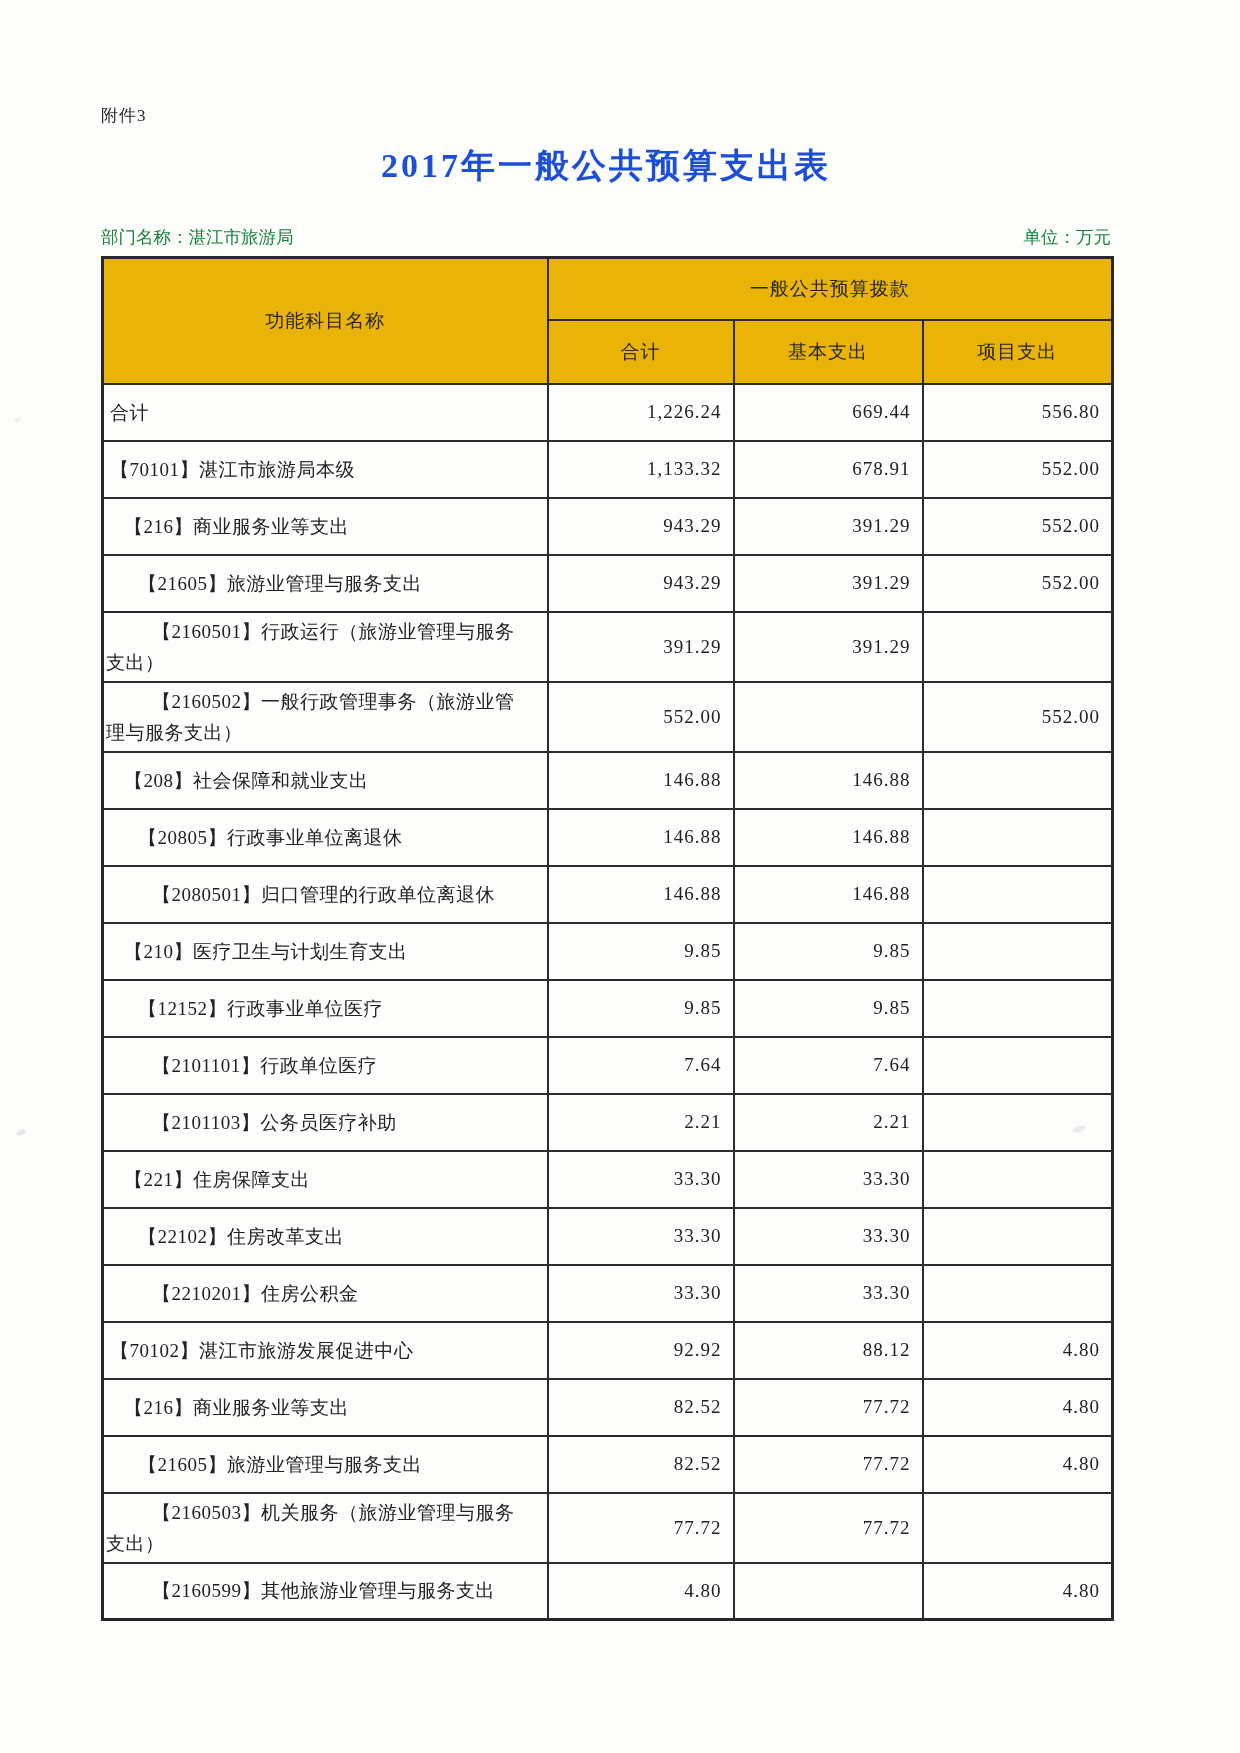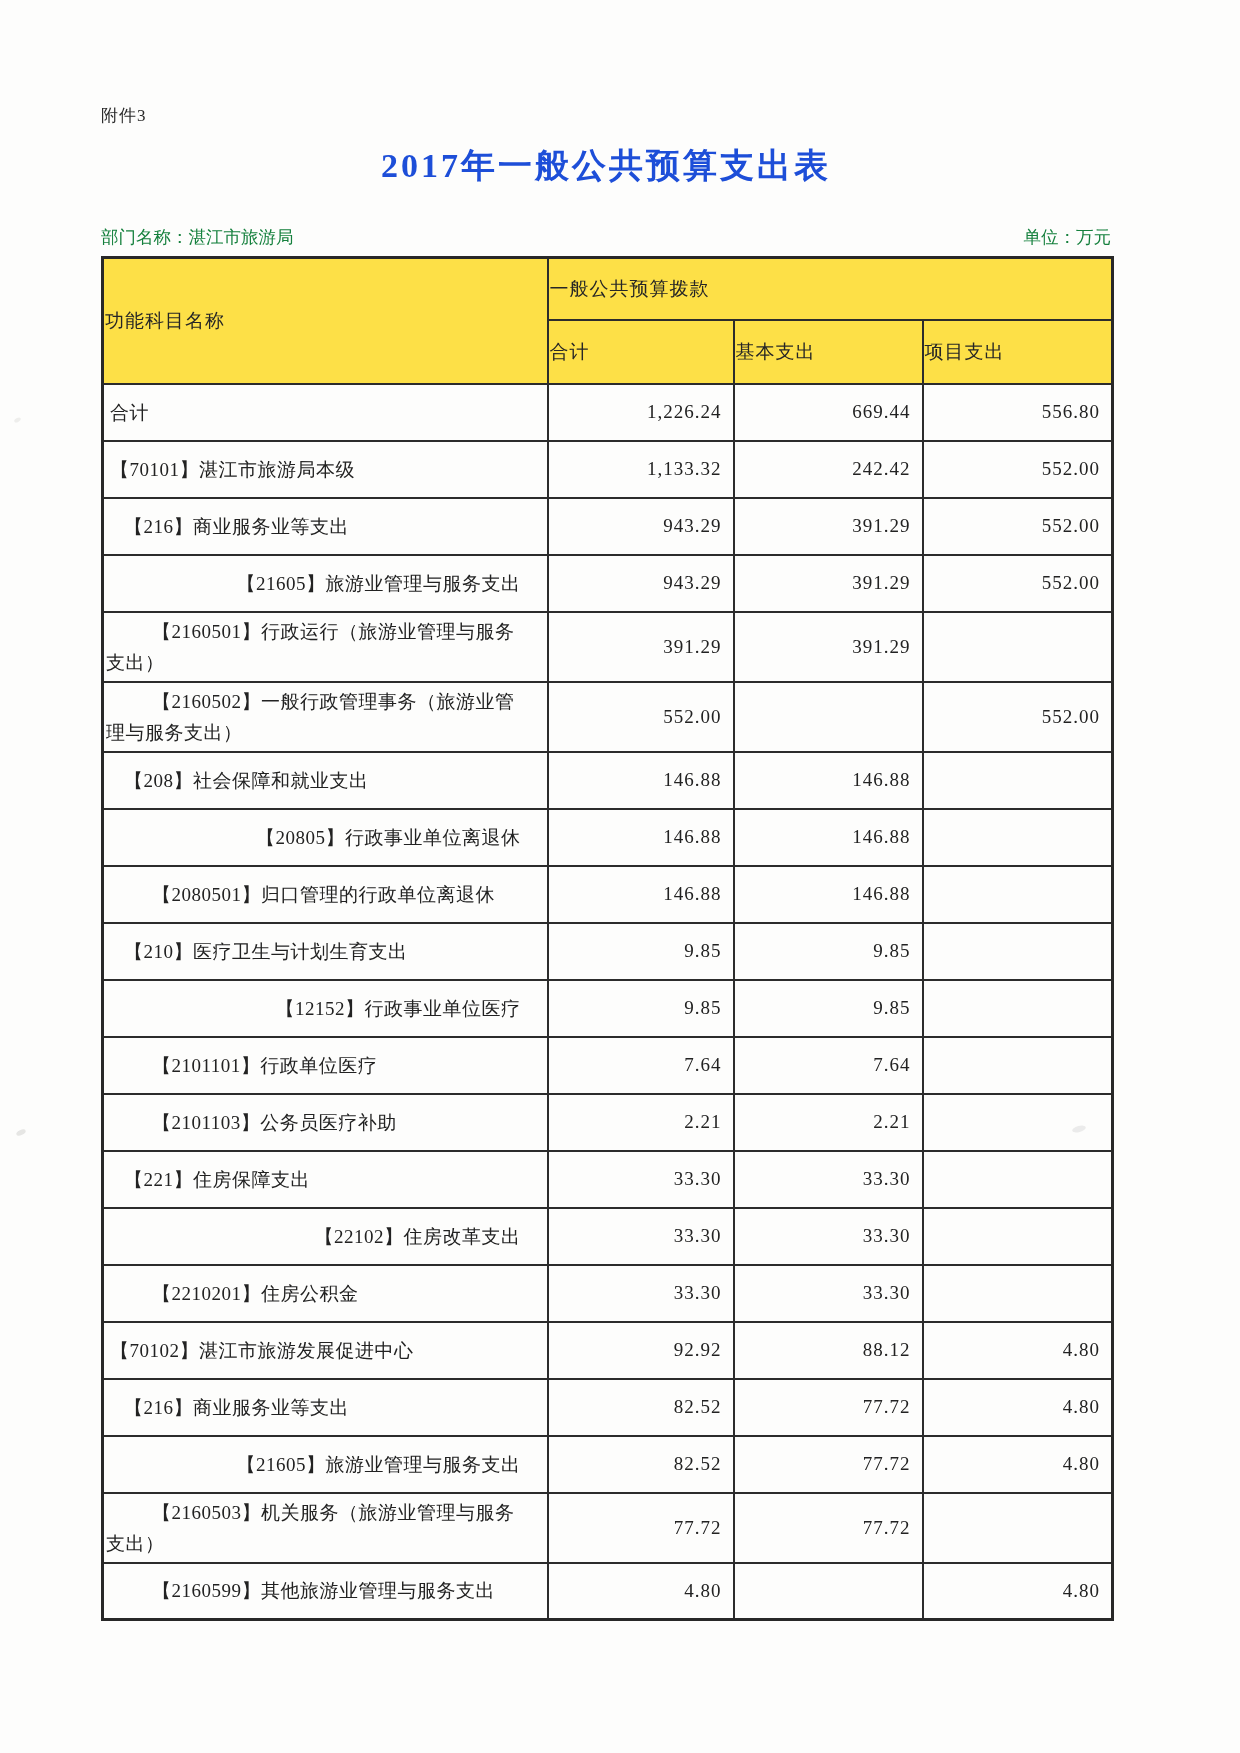--- a/index.html
+++ b/index.html
@@ -48,36 +48,36 @@
   table.budget th, table.budget td{
     border:2px solid #2c2c2c;
     vertical-align:middle;
     font-weight:normal;
     overflow:hidden;
   }
   table.budget{border:3px solid #282828;}
   thead tr.group-row{height:62px;}
   thead tr.sub-row{height:64px;}
   thead th{
-    text-align:left;
+    text-align:center;
     font-size:19px;
     letter-spacing:1px;
     color:#262626;
-    background:#fde047;
+    background:#eab308;
   }
   tbody tr{height:57px;}
   td.name{
     text-align:left;
     padding:3px 26px 3px 2px;
     line-height:31px;
     letter-spacing:0.5px;
   }
   td.name.indent-0{text-indent:4px;}
   td.name.indent-1{text-indent:18px;}
-  td.name.indent-2{text-indent:32px;text-align:right;}
+  td.name.indent-2{text-indent:32px;}
   td.name.indent-3{text-indent:46px;}
   td.num{
     text-align:right;
     padding:3px 11px 3px 4px;
     letter-spacing:1px;
     font-size:19px;
   }
   
   .artifact{
     position:absolute;
@@ -128,21 +128,21 @@
     <tbody id="rows">
         <tr>
           <td class="name indent-0">合计</td>
           <td class="num">1,226.24</td>
           <td class="num">669.44</td>
           <td class="num">556.80</td>
         </tr>
         <tr>
           <td class="name indent-0">【70101】湛江市旅游局本级</td>
           <td class="num">1,133.32</td>
-          <td class="num">242.42</td>
+          <td class="num">678.91</td>
           <td class="num">552.00</td>
         </tr>
         <tr>
           <td class="name indent-1">【216】商业服务业等支出</td>
           <td class="num">943.29</td>
           <td class="num">391.29</td>
           <td class="num">552.00</td>
         </tr>
         <tr>
           <td class="name indent-2">【21605】旅游业管理与服务支出</td>

